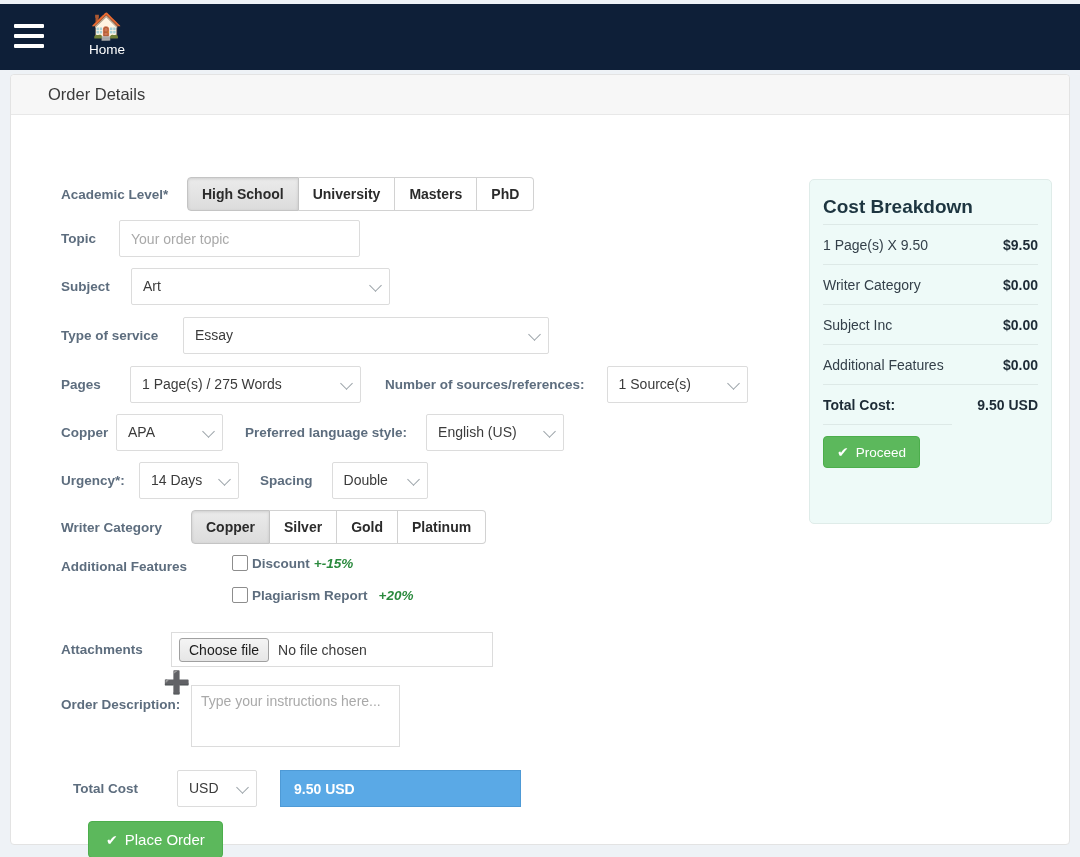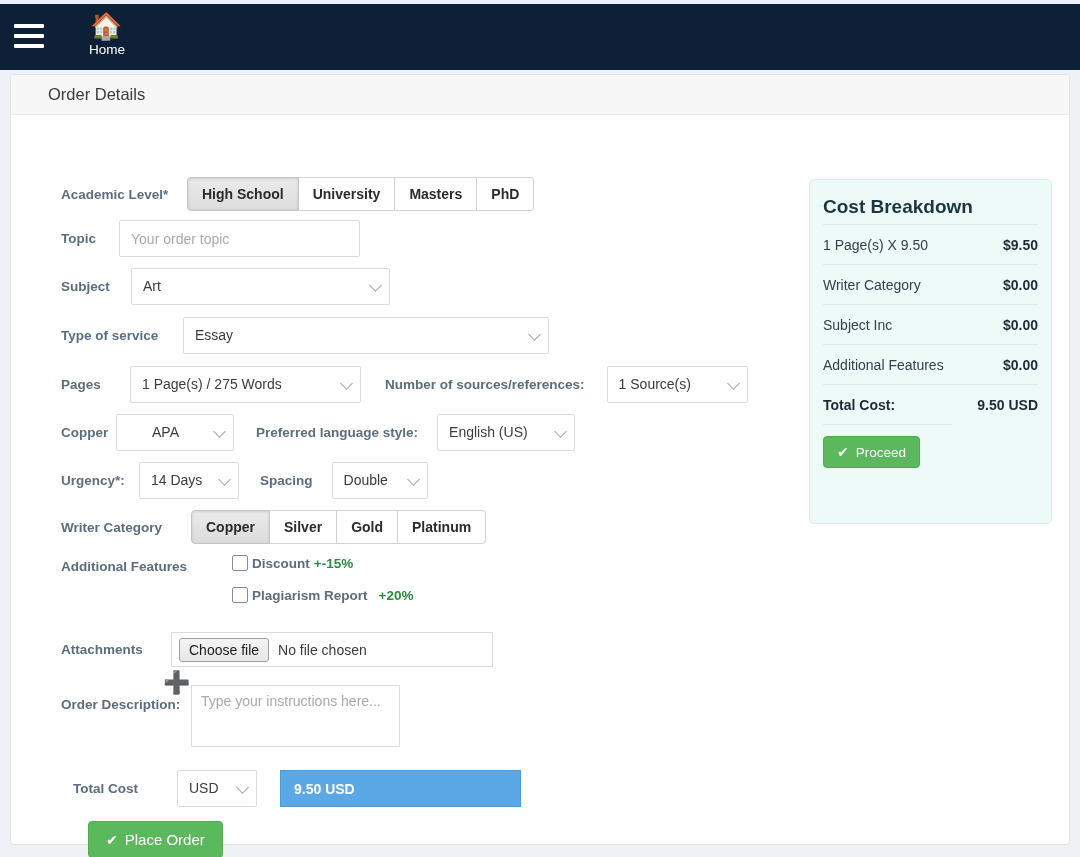--- a/index.html
+++ b/index.html
@@ -118,21 +118,21 @@
 
   
   .cbrow { display: flex; align-items: center; padding-left: 24px; }
   .cbox {
     width: 16px; height: 16px;
     border: 1.5px solid #8d8d8d; background: #fff;
     border-radius: 2px; cursor: pointer;
     flex: 0 0 auto;
   }
   .cbtext { font-size: 13.5px; font-weight: bold; color: #5d6d7e; margin-left: 4px; }
-  .pct { color: #2b8a3e; font-weight: bold; }
+  .pct { color: #2b8a3e; font-weight: bold; font-style: italic; }
 
   
   .filebox {
     border: 1px solid #dcdcdc; background: #fff;
     height: 35px; width: 322px;
     display: flex; align-items: center; padding-left: 7px;
   }
   .fbtn {
     font-size: 14px; color: #1b1b1b;
     background: linear-gradient(#f4f4f4,#e6e6e6);
@@ -262,21 +262,21 @@
         </div>
         <span class="lbl" style="margin-left:24px;">Number of sources/references:</span>
         <div class="sel" style="width:141px; margin-left:22px;">
           <span class="val">1 Source(s)</span>
           <i class="chev"></i>
         </div>
       </div>
 
       <div class="row" style="position:absolute; left:10px; top:299px;">
         <span class="lbl" style="width:55px;">Copper</span>
-        <div class="sel" style="width:118px;text-align:center;">
+        <div class="sel" style="width:107px;">
           <span class="val">APA</span>
           <i class="chev"></i>
         </div>
         <span class="lbl" style="margin-left:22px;">Preferred language style:</span>
         <div class="sel" style="width:138px; margin-left:19px;">
           <span class="val">English (US)</span>
           <i class="chev"></i>
         </div>
       </div>
 

